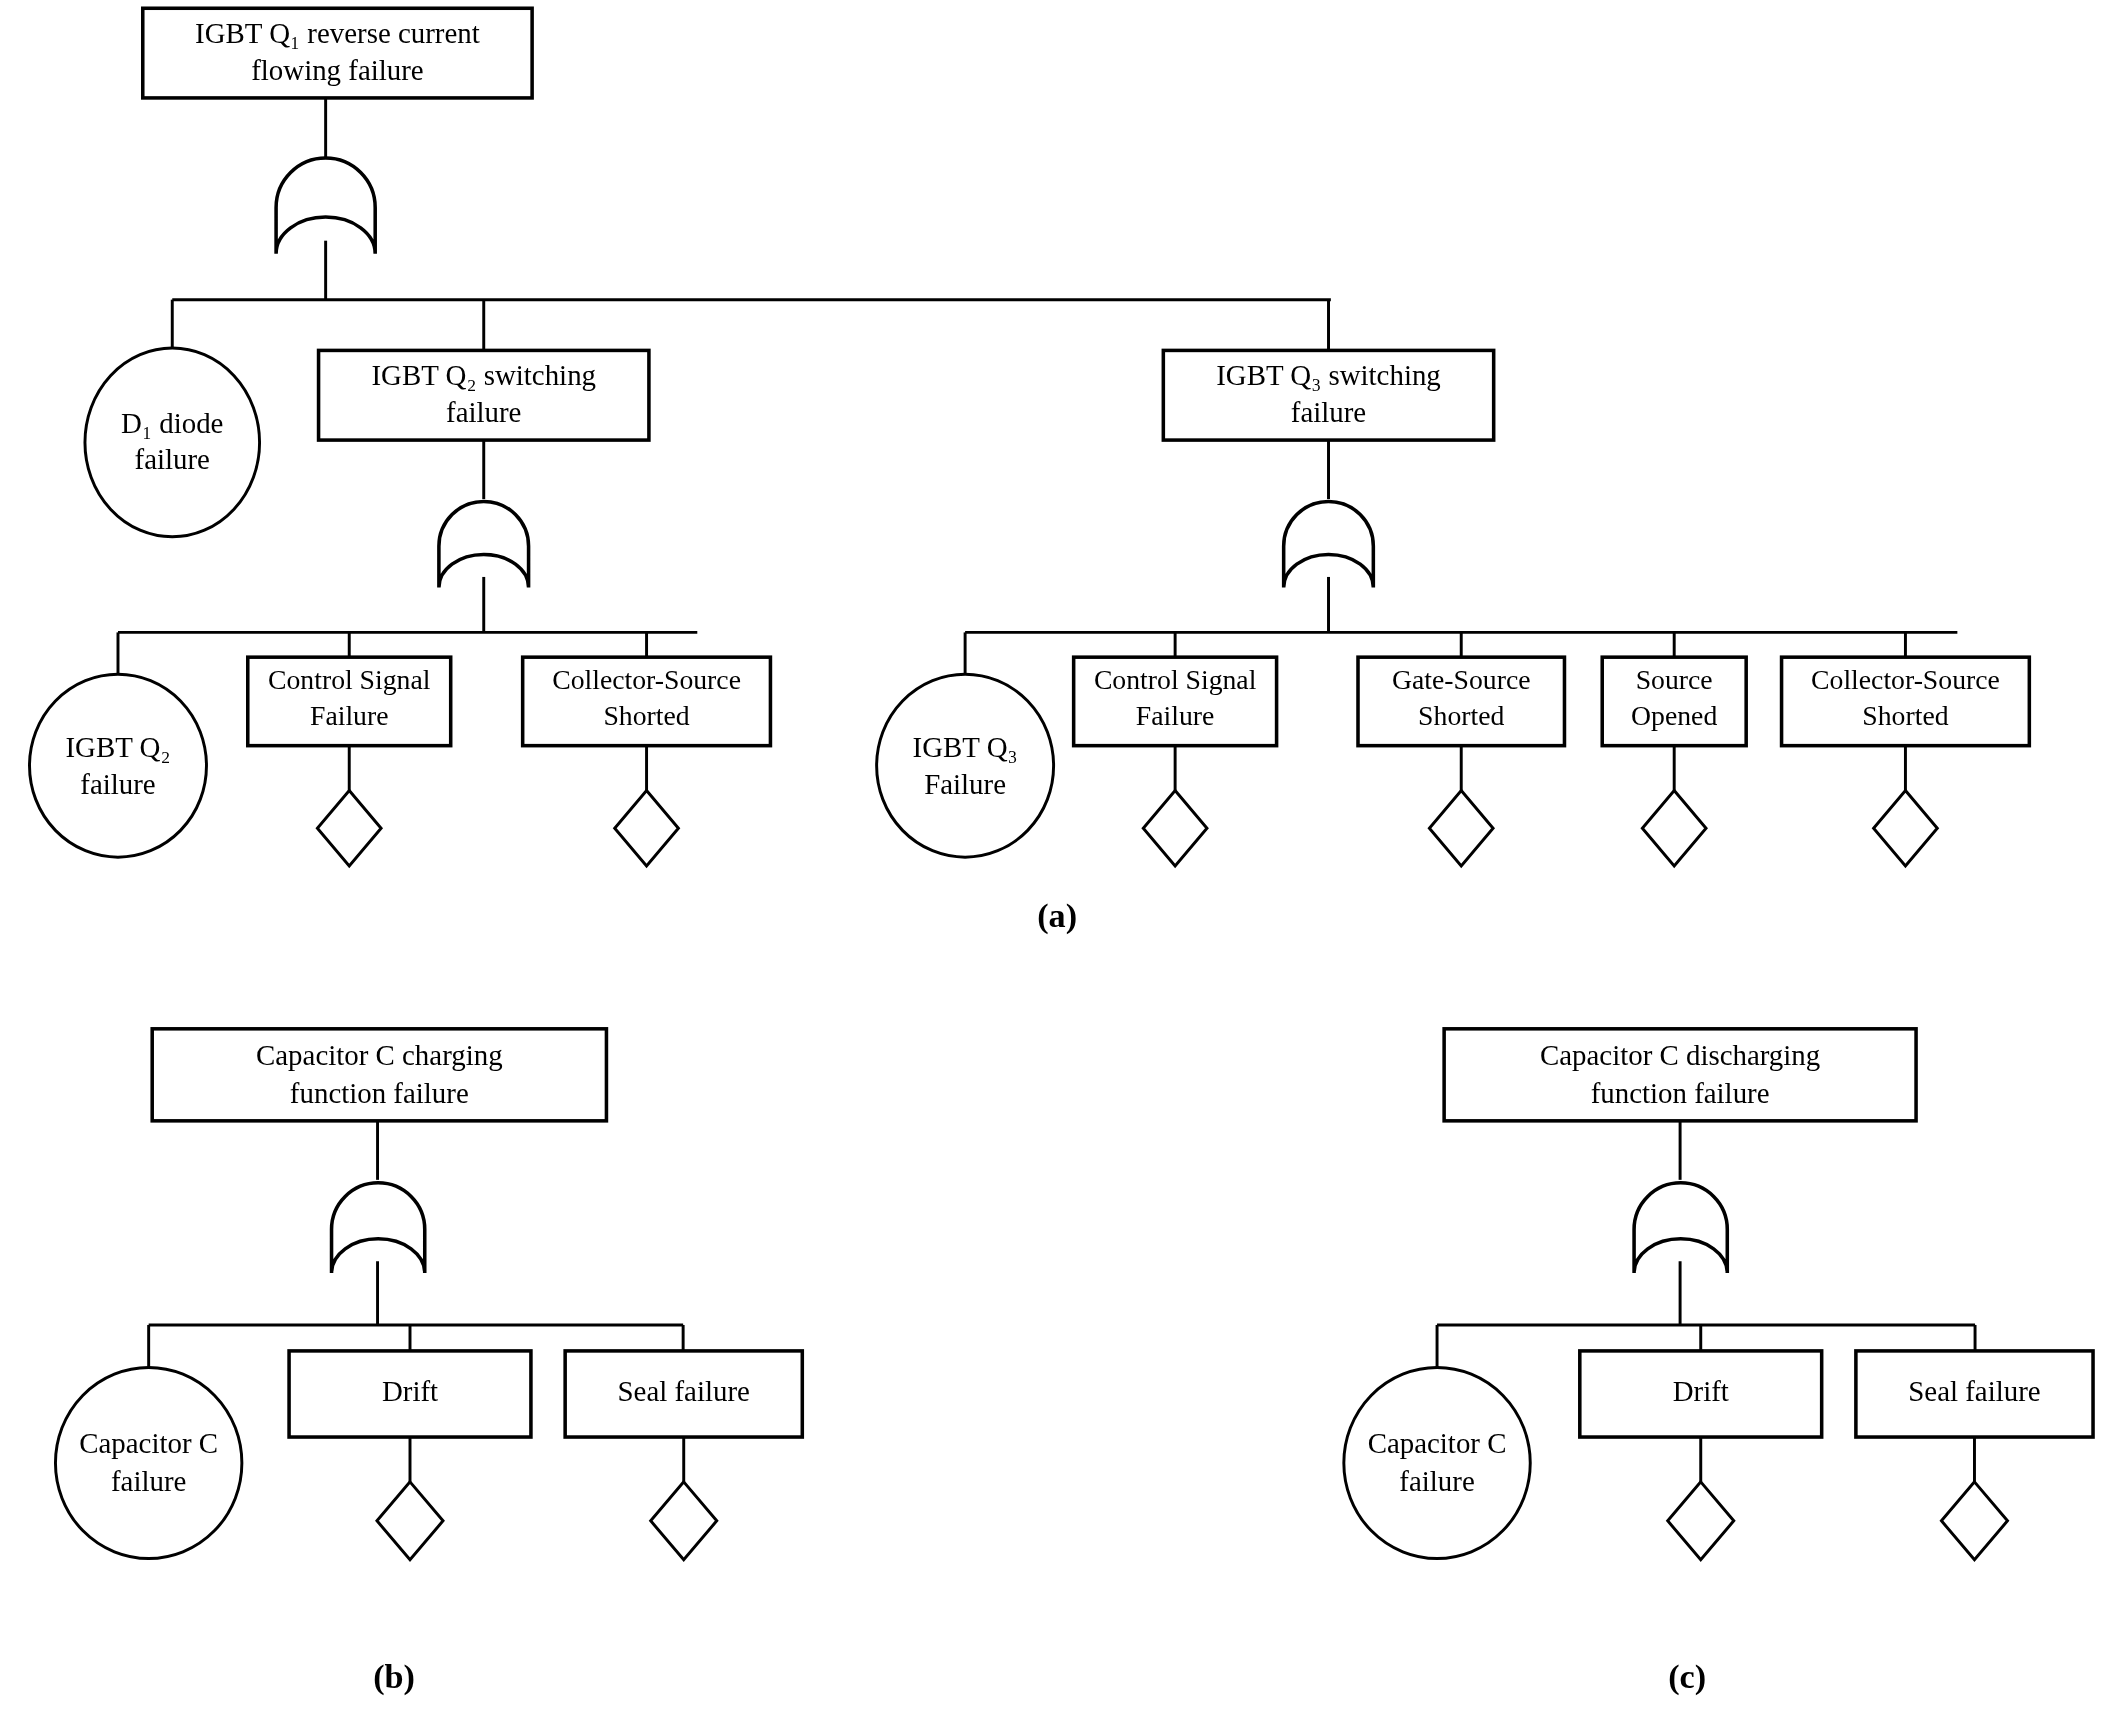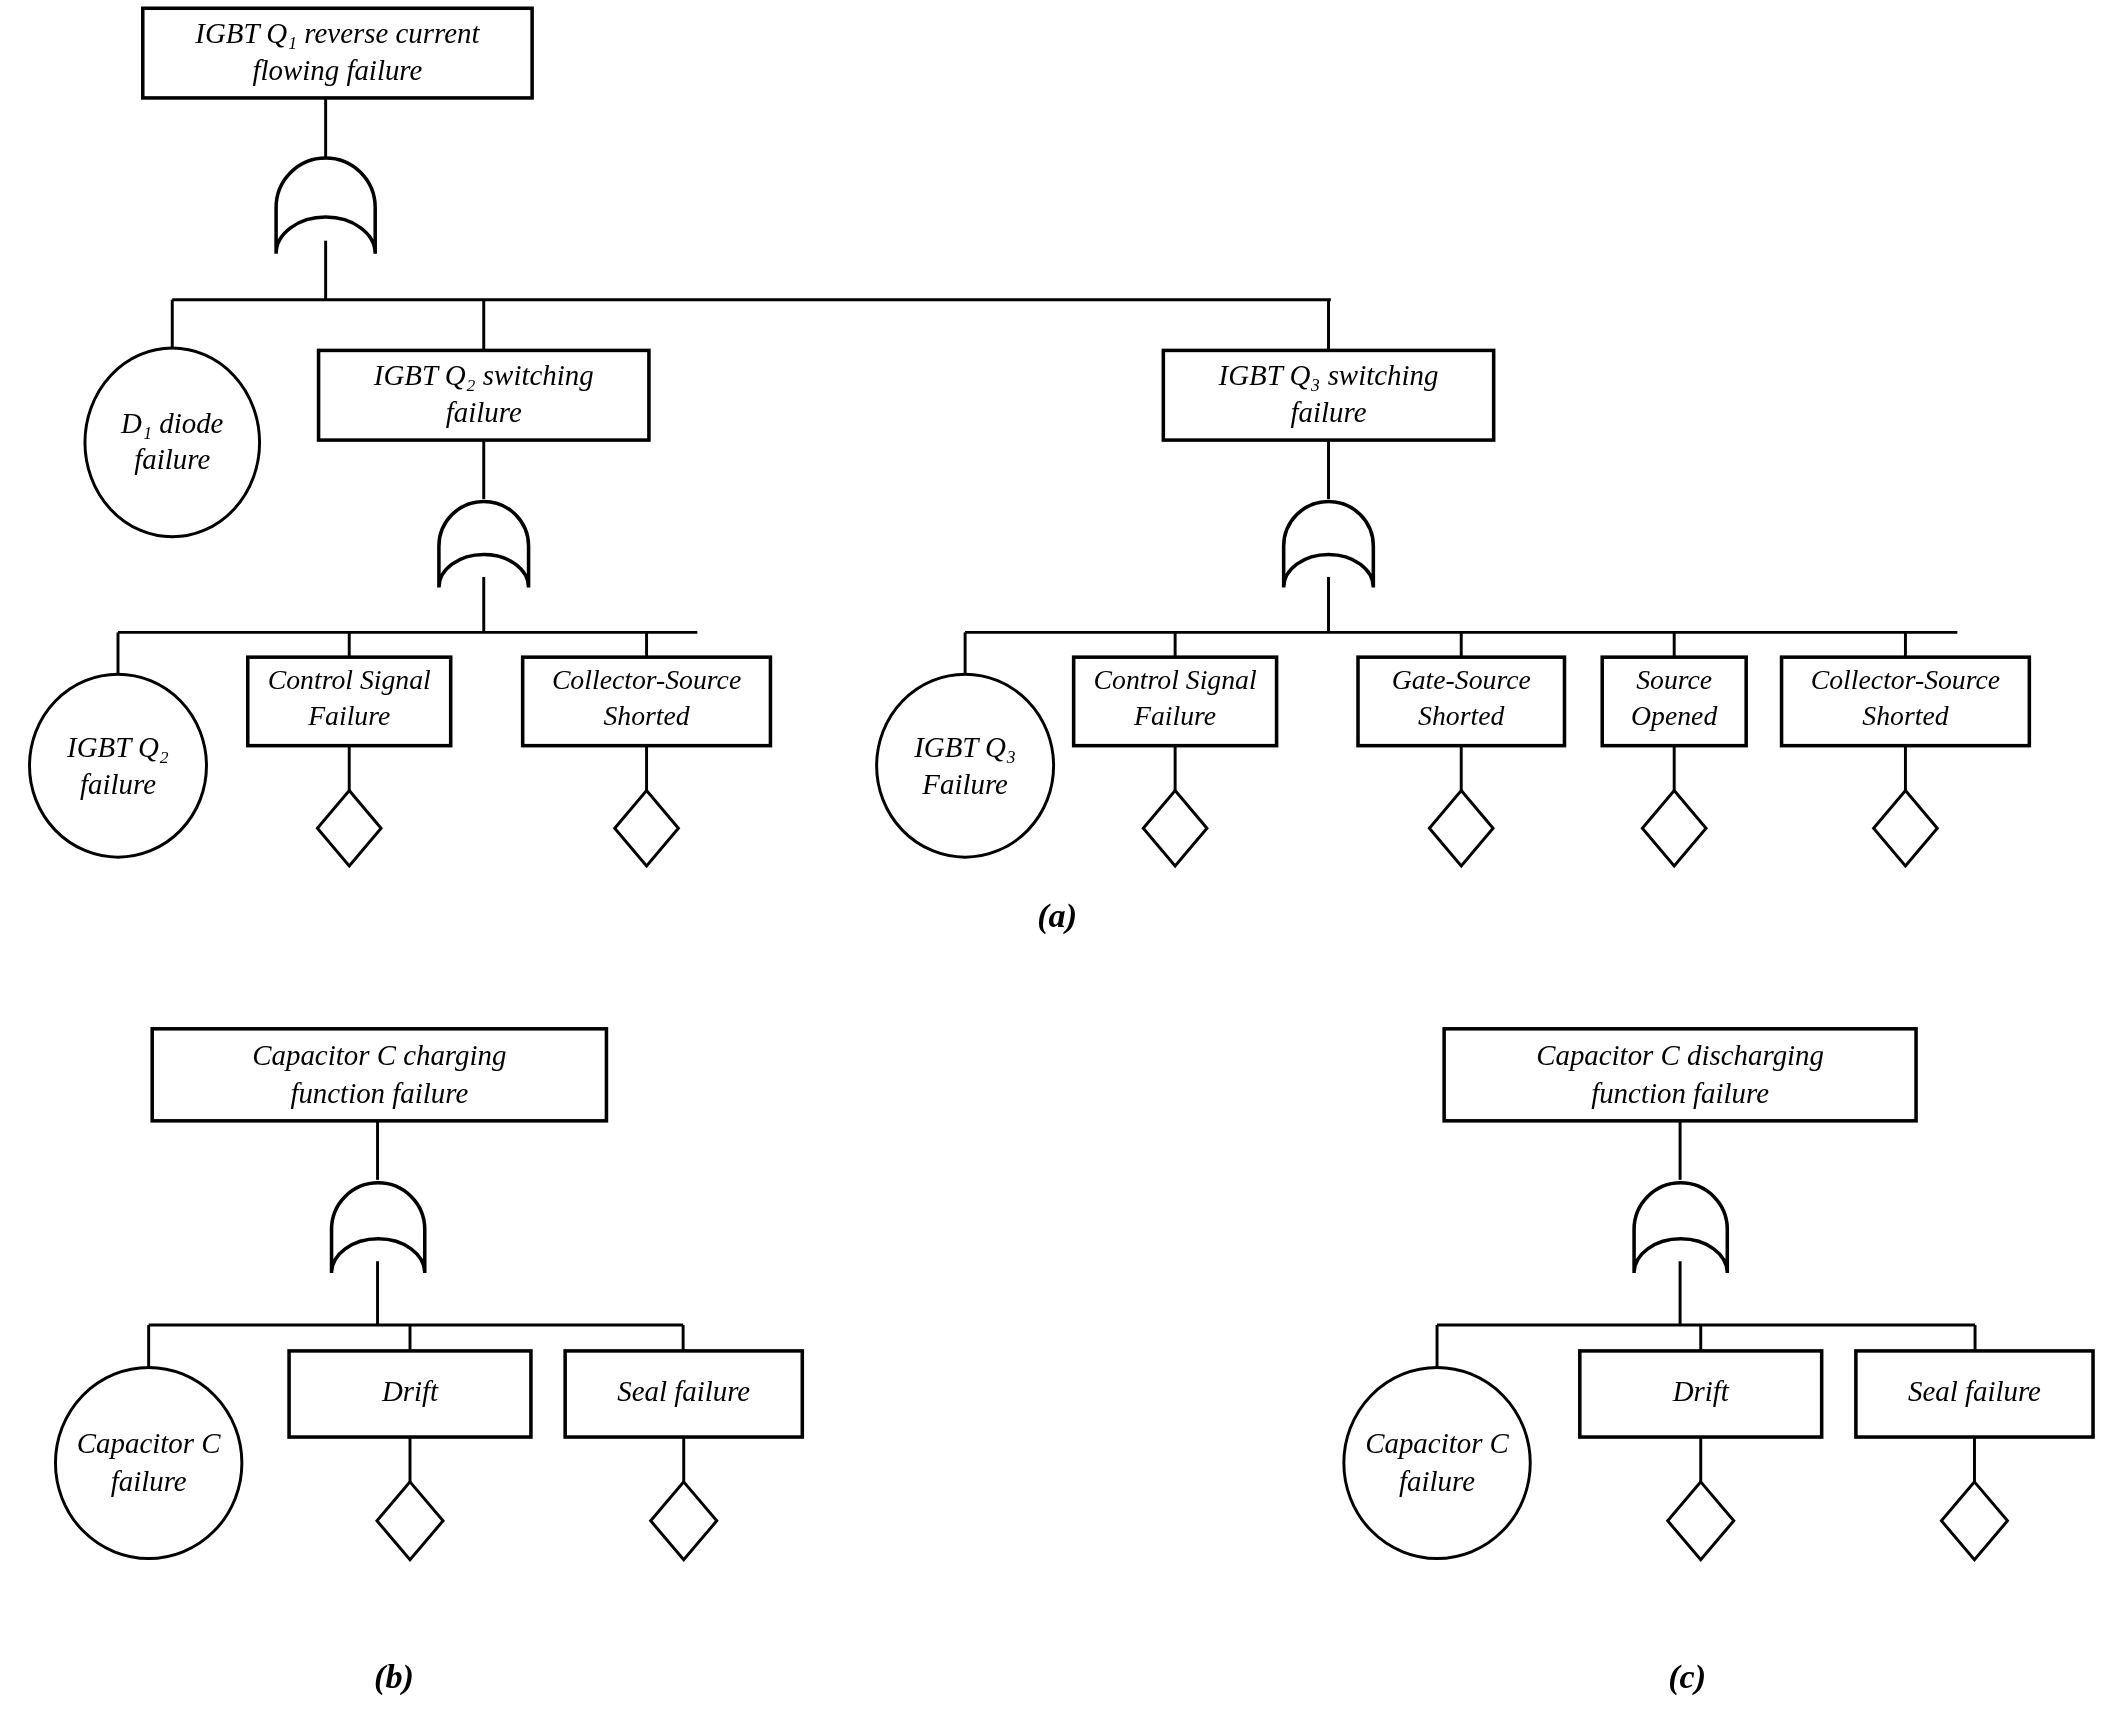--- a/index.html
+++ b/index.html
@@ -2,21 +2,21 @@
 <html style="font-size:9.4px"><head>
 <meta charset="utf-8">
 <style>
   html,body{margin:0;padding:0;background:#ffffff;}
   body{
     width:2119px;height:1732px;
     font-family:"Liberation Serif","DejaVu Serif",serif;
     color:#000;
     overflow:hidden;
   }
-  #stage{position:relative;width:2119px;height:1732px;font-style:italic;}
+  #stage{position:relative;width:2119px;height:1732px;}
   svg.tree{position:absolute;left:0;top:0;width:2119px;height:1732px;}
   .edge{stroke:#000;stroke-width:5;fill:none;}
   .shape{stroke:#000;stroke-width:6;fill:#ffffff;}
   .shape-thin{stroke:#000;stroke-width:5;fill:#ffffff;}
   .gate{stroke:#000;stroke-width:6;fill:#ffffff;}
   text{font-family:"Liberation Serif","DejaVu Serif",serif;fill:#000;}
   .node-label{font-size:49px;text-anchor:middle;dominant-baseline:middle;}
   .node-label-sm{font-size:47px;text-anchor:middle;dominant-baseline:middle;}
   .caption{font-size:58px;font-weight:bold;text-anchor:middle;dominant-baseline:middle;}
 </style>

